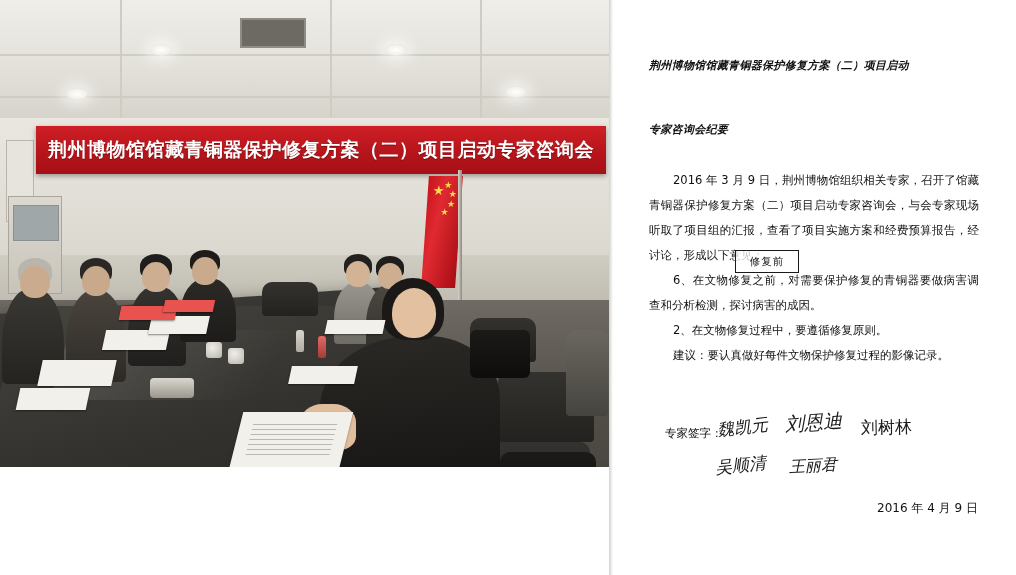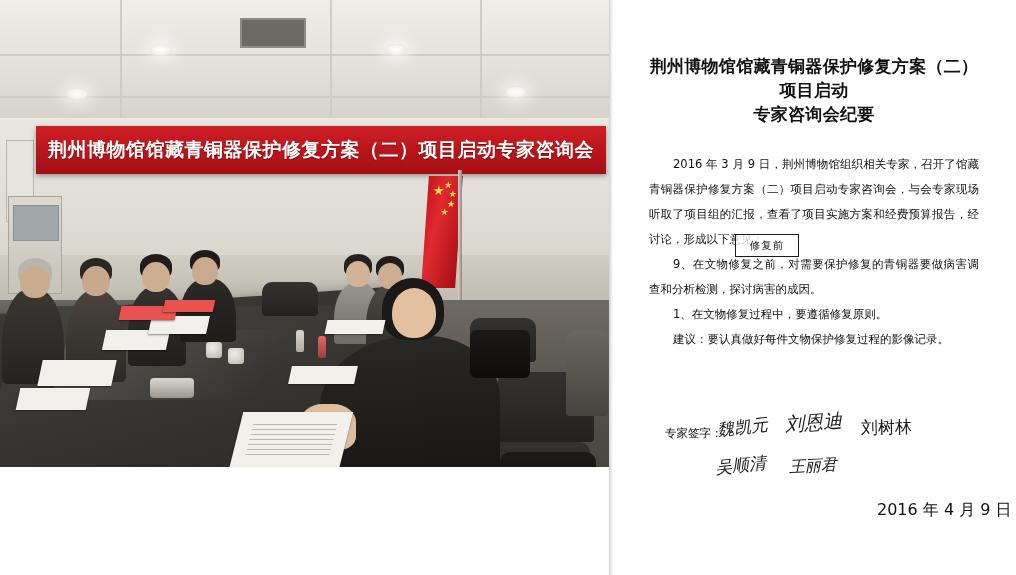--- a/index.html
+++ b/index.html
@@ -216,28 +216,30 @@
     background: #ffffff;
     color: #111111;
     font-family: "DejaVu Sans", "Liberation Sans", sans-serif;
   }
   .doc-inner {
     position: absolute;
     left: 40px; top: 54px;
     width: 330px;
   }
   .doc-title {
-    text-align: center;
+    text-align: left;
     font-weight: bold;
-    font-size: 17px;
+    font-size: 11px;
     line-height: 24px;
     letter-spacing: 0.3px;
+    font-style: italic;
   }
   .doc-title .line2 {
     display: block;
+    margin-top: 40px;
   }
   .doc-body {
     margin-top: 26px;
     font-size: 11.5px;
     line-height: 25px;
     text-align: justify;
   }
   .doc-body p {
     margin: 0;
     text-indent: 0;
@@ -277,21 +279,21 @@
     white-space: nowrap;
   }
   .sig-a { left: 68px;  top: -4px;  font-size: 17px; transform: rotate(-7deg); }
   .sig-b { left: 136px; top: -10px; font-size: 19px; transform: rotate(-4deg); }
   .sig-c { left: 212px; top: -4px;  font-size: 17px; transform: rotate(-1deg); font-style: normal; }
   .sig-d { left: 66px;  top: 34px;  font-size: 17px; transform: rotate(-6deg); }
   .sig-e { left: 140px; top: 36px;  font-size: 16px; transform: rotate(-3deg); }
   .doc-date {
     position: absolute;
     left: 268px; top: 500px;
-    font-size: 16px;
+    font-size: 12px;
   }
   .scan-edge {
     position: absolute;
     left: 0; top: 0;
     width: 4px; height: 575px;
     background: linear-gradient(90deg, rgba(0,0,0,0.18), rgba(0,0,0,0));
   }
 </style>
 </head>
 <body>
@@ -397,24 +399,24 @@
 
     <div class="doc-inner">
       <div class="doc-title">
         <span>荆州博物馆馆藏青铜器保护修复方案（二）项目启动</span>
         <span class="line2">专家咨询会纪要</span>
       </div>
 
       <div class="doc-body">
         <p class="indent2">2016 年 3 月 9 日，荆州博物馆组织相关专家，召开了馆藏青铜器保护修复方案（二）项目启动专家咨询会，与会专家现场听取了项目组的汇报，查看了项目实施方案和经费预算报告，经讨论，形成以下意见：</p>
         <div class="stamp-wrap">
-          <p class="indent2">9、在文物修复之前，对需要保护修复的青铜器要做病害调查和分析检测，探讨病害的成因。</p>
+          <p class="indent2">6、在文物修复之前，对需要保护修复的青铜器要做病害调查和分析检测，探讨病害的成因。</p>
           <div class="stamp">修复前</div>
         </div>
-        <p class="indent2">1、在文物修复过程中，要遵循修复原则。</p>
+        <p class="indent2">2、在文物修复过程中，要遵循修复原则。</p>
         <p class="indent2">建议：要认真做好每件文物保护修复过程的影像记录。</p>
       </div>
     </div>
 
     <div class="sign-row">
       <span class="sign-label">专家签字：</span>
       <span class="sig sig-a">魏凯元</span>
       <span class="sig sig-b">刘恩迪</span>
       <span class="sig sig-c">刘树林</span>
       <span class="sig sig-d">吴顺清</span>

